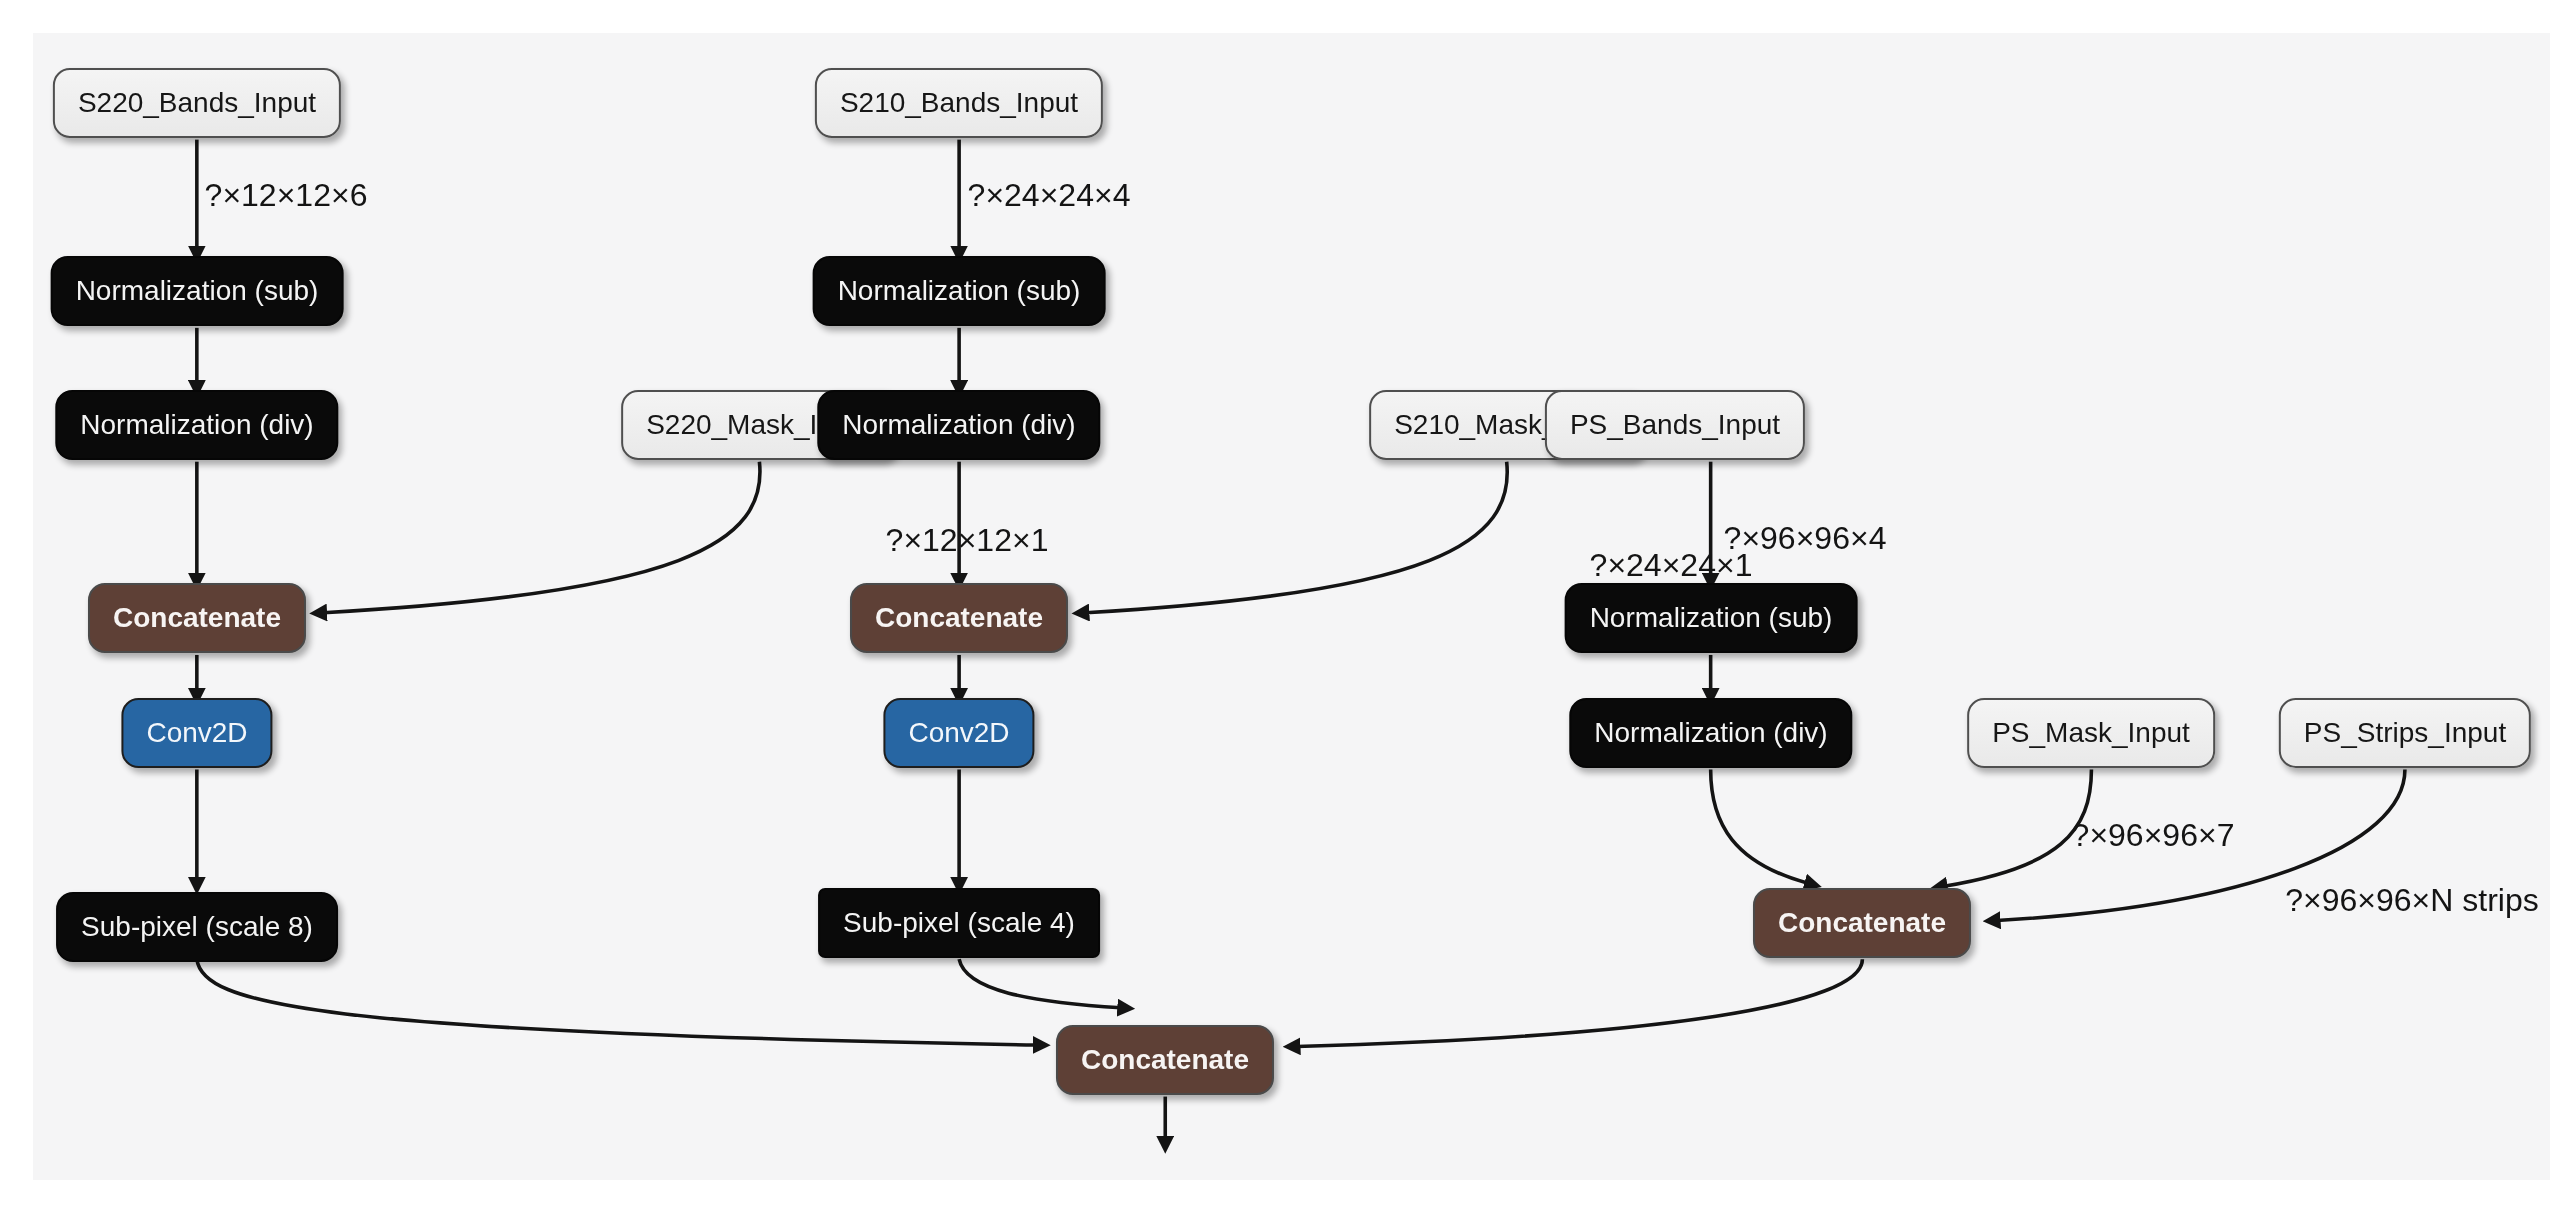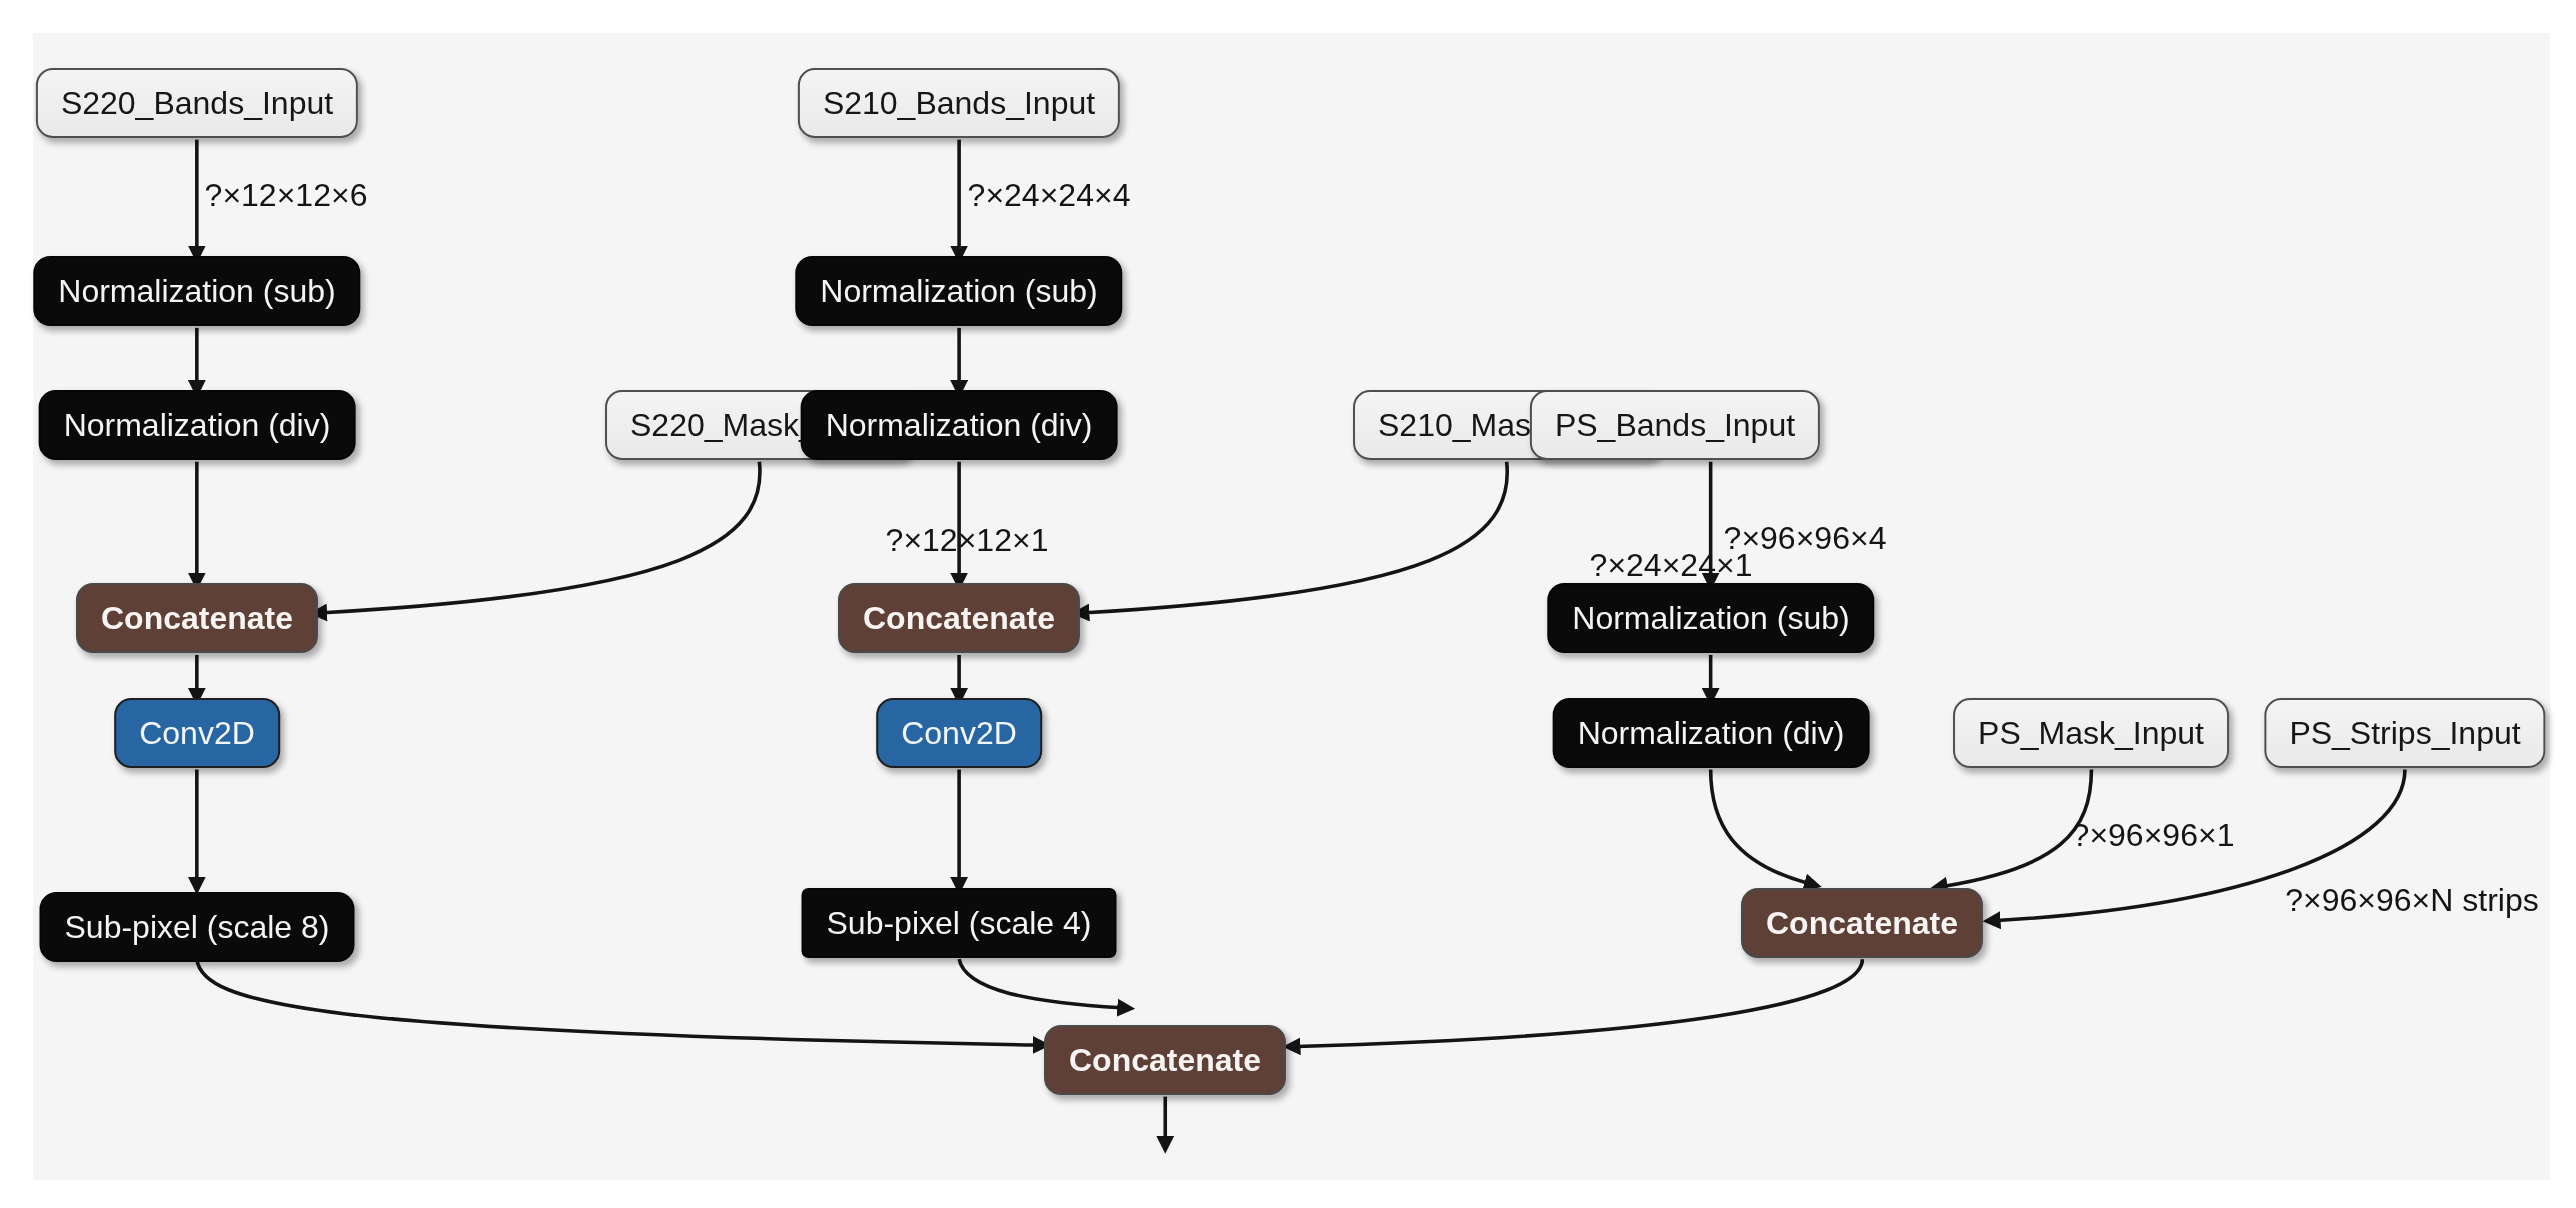--- a/index.html
+++ b/index.html
@@ -28,21 +28,21 @@
     stroke-width: 5px;
   }
   .node {
     position: absolute;
     transform: translateX(-50%);
     height: 66px;
     line-height: 66px;
     padding: 0 23px;
     border: 2.9px solid #000;
     border-radius: 17px;
-    font-size: 32px;
+    font-size: 28px;
     white-space: nowrap;
     text-align: center;
     box-shadow: 3.6px 4.3px 6.4px rgba(0,0,0,0.30);
   }
   .node.input {
     background: linear-gradient(#f4f4f4, #e9e9e9);
     border-color: #4f4f4f;
     color: #161616;
   }
   .node.layer {
@@ -129,15 +129,15 @@
 <div class="node input" style="left:2405px; top:698px;">PS_Strips_Input</div>
 <div class="node concat" style="left:1862px; top:888px;">Concatenate</div>
 
 <div class="node concat" style="left:1165px; top:1025px;">Concatenate</div>
 
 <div class="edge-label" style="left:286px; top:195px;">?×12×12×6</div>
 <div class="edge-label" style="left:1049px; top:195px;">?×24×24×4</div>
 <div class="edge-label" style="left:967px; top:540px;">?×12×12×1</div>
 <div class="edge-label" style="left:1671px; top:565px;">?×24×24×1</div>
 <div class="edge-label" style="left:1805px; top:538px;">?×96×96×4</div>
-<div class="edge-label" style="left:2153px; top:835px;">?×96×96×1</div>
+<div class="edge-label" style="left:2153px; top:835px;">?×96×96×7</div>
 <div class="edge-label" style="left:2412px; top:880px;margin-top:20px;">?×96×96×N strips</div>
 
 
 </body></html>

